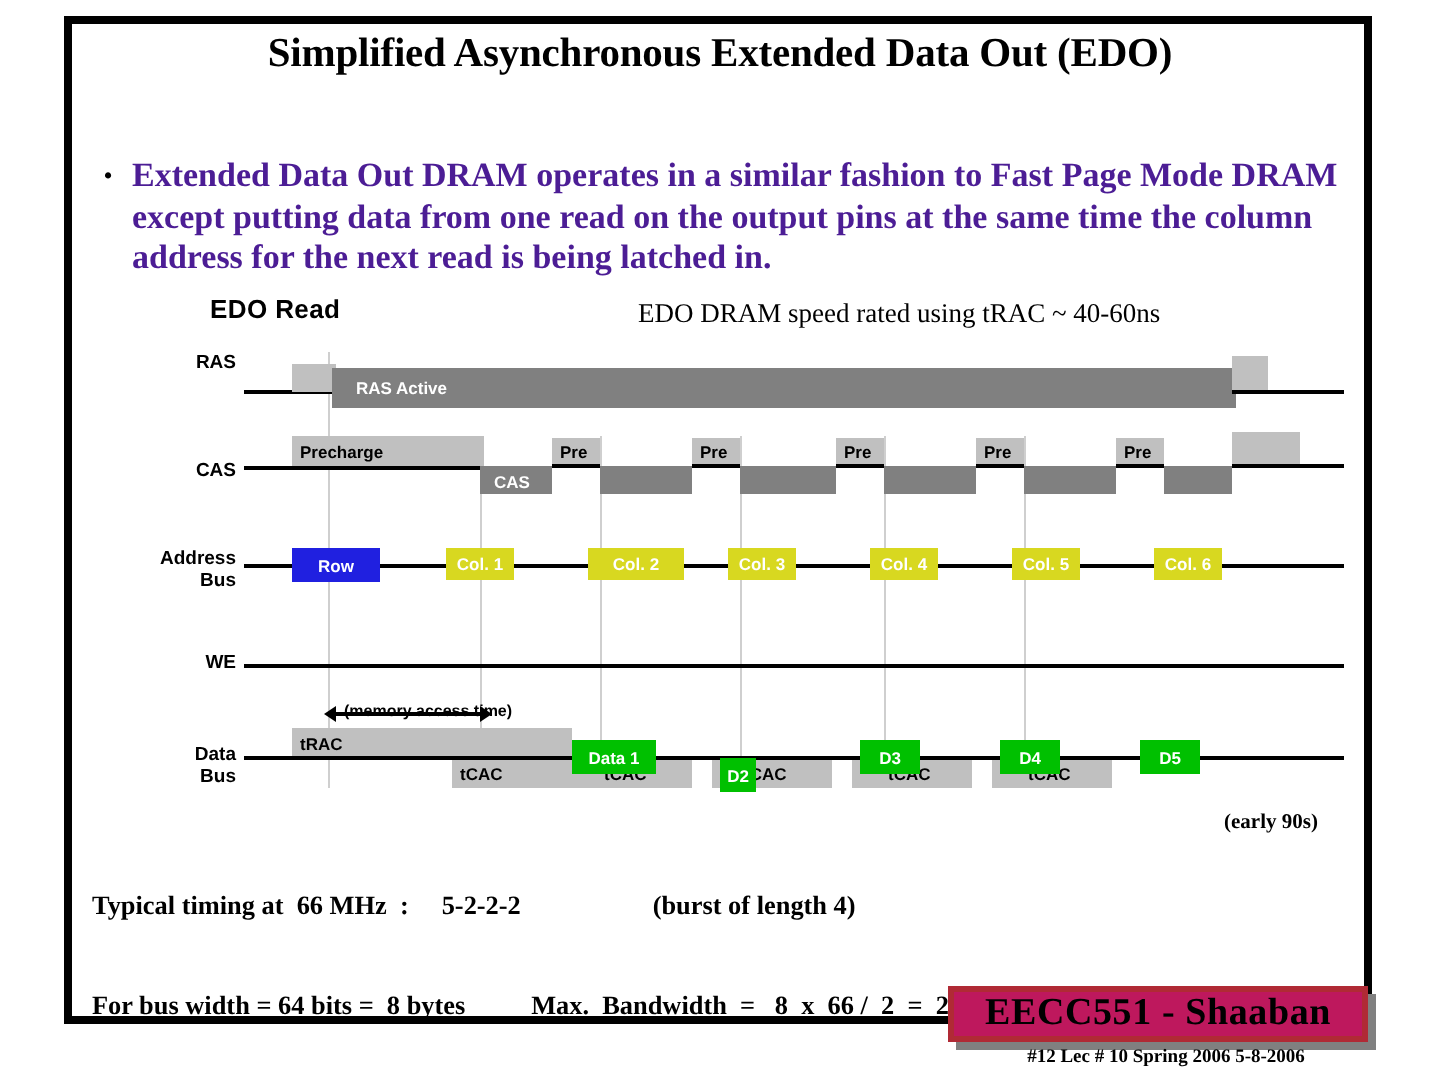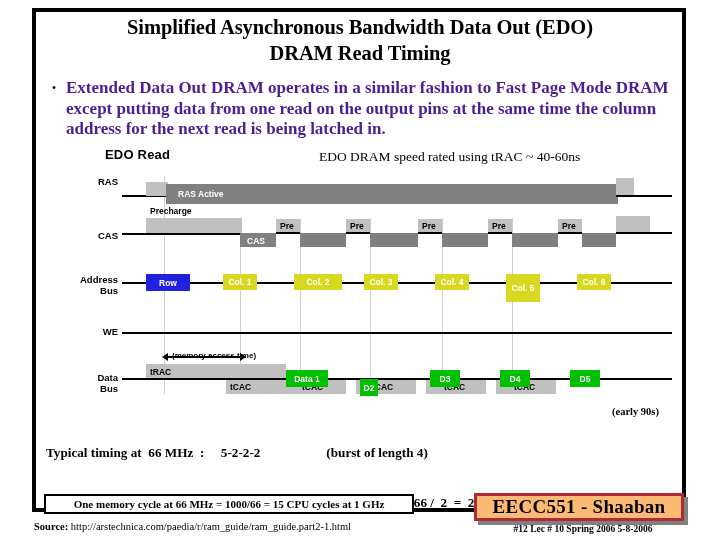--- a/index.html
+++ b/index.html
@@ -204,21 +204,21 @@
   .banner-shadow {
     position: absolute;
     left: 478px; top: 497px;
     width: 210px; height: 28px;
     background: #808080;
   }
   .banner {
     position: absolute;
     left: 474px; top: 493px;
     width: 210px; height: 28px;
-    background: #fdba74;
+    background: #be185d;
     border: 3px solid #b02a35;
     box-sizing: border-box;
     display: flex; align-items: center; justify-content: center;
     font-family: "Liberation Serif", serif;
     font-weight: bold;
     font-size: 19px;
     color: #000000;
     letter-spacing: 0.3px;
   }
   .banner-sub {
@@ -233,22 +233,21 @@
   }
 </style>
 </head>
 <body>
 
 <div id="slide">
 
   <div class="frame"></div>
 
   <div class="title">
-    <span>Simplified Asynchronous Bandwidth Data Out (EDO)</span>
-    <span class="l2">DRAM Read Timing</span>
+    <span>Simplified Asynchronous Extended Data Out (EDO)</span>
   </div>
 
   <div class="bullet-row">
     <div class="bullet-dot">•</div>
     <div class="bullet-text">Extended Data Out DRAM operates in a similar fashion  to Fast Page Mode DRAM  except putting data from one read  on the output pins at the same time the column address for the next read is being latched in.</div>
   </div>
 
   <div class="diagram">
 
     <div class="edo-read-label">EDO Read</div>
@@ -265,21 +264,21 @@
     <div class="baseline" style="left:62px; top:55px; width:48px;"></div>
     <div class="blk lightgray" style="left:86px; top:42px; width:22px; height:14px;"></div>
     <div class="blk darkgray" style="left:106px; top:44px; width:452px; height:20px;"></div>
     <div class="blk-txt txt-white" style="left:118px; top:50px;">RAS Active</div>
     <div class="blk lightgray" style="left:556px; top:38px; width:18px; height:18px;"></div>
     <div class="baseline" style="left:556px; top:55px; width:56px;"></div>
 
     <div class="sig-label" style="left:0px; top:90px;">CAS</div>
 
     <div class="blk lightgray" style="left:86px; top:78px; width:96px; height:16px;"></div>
-    <div class="blk-txt txt-black" style="left:90px; top:67px;">Precharge</div>
+    <div class="blk-txt txt-black" style="left:90px; top:82px;">Precharge</div>
     <div class="baseline" style="left:62px; top:93px; width:120px;"></div>
 
     <div class="blk darkgray" style="left:180px; top:93px; width:36px; height:14px;"></div>
     <div class="blk-txt txt-white" style="left:187px; top:97px;">CAS</div>
 
     <div class="blk lightgray" style="left:216px; top:79px; width:24px; height:14px;"></div>
     <div class="blk-txt txt-black" style="left:220px; top:82px;">Pre</div>
     <div class="baseline" style="left:216px; top:92px; width:24px;"></div>
     <div class="blk darkgray" style="left:240px; top:93px; width:46px; height:14px;"></div>
 
@@ -306,21 +305,21 @@
     <div class="baseline" style="left:556px; top:92px; width:56px;"></div>
 
     <div class="sig-label" style="left:0px; top:134px;">Address</div>
     <div class="sig-label" style="left:0px; top:145px;">Bus</div>
     <div class="baseline" style="left:62px; top:142px; width:550px;"></div>
     <div class="addr-box addr-row" style="left:86px; top:134px; width:44px; height:17px;">Row</div>
     <div class="addr-box addr-col" style="left:163px; top:134px; width:34px; height:16px;">Col. 1</div>
     <div class="addr-box addr-col" style="left:234px; top:134px; width:48px; height:16px;">Col. 2</div>
     <div class="addr-box addr-col" style="left:304px; top:134px; width:34px; height:16px;">Col. 3</div>
     <div class="addr-box addr-col" style="left:375px; top:134px; width:34px; height:16px;">Col. 4</div>
-    <div class="addr-box addr-col" style="left:446px; top:134px; width:34px; height:28px;">Col. 5</div>
+    <div class="addr-box addr-col" style="left:446px; top:134px; width:34px; height:16px;">Col. 5</div>
     <div class="addr-box addr-col" style="left:517px; top:134px; width:34px; height:16px;">Col. 6</div>
 
     <div class="sig-label" style="left:0px; top:186px;">WE</div>
     <div class="baseline" style="left:62px; top:192px; width:550px;"></div>
 
     <div class="mat-line" style="left:106px; top:216px; width:76px;"></div>
     <div class="arrow-l" style="left:102px; top:213px;"></div>
     <div class="arrow-r" style="left:180px; top:213px;"></div>
     <div class="mat-wrap" style="left:112px; top:211px;">(memory access time)</div>
 
@@ -352,24 +351,19 @@
 
   <div class="early90s">(early 90s)</div>
 
   <div class="calc">
     <div>Typical timing at  66 MHz  :     5-2-2-2                    (burst of length 4)</div>
     <div>For bus width = 64 bits =  8 bytes          Max.  Bandwidth  =   8  x  66 /  2  =  264 Mbytes/sec</div>
     
     
   </div>
 
-  <div class="cycle-box">One memory cycle at 66 MHz =  1000/66 = 15 CPU cycles at 1 GHz</div>
-
-  <div class="source-line">
-    <b>Source:</b>
-    <span>http://arstechnica.com/paedia/r/ram_guide/ram_guide.part2-1.html</span>
-  </div>
+
 
   <div class="banner-shadow"></div>
   <div class="banner">EECC551 - Shaaban</div>
   <div class="banner-sub">#12   Lec # 10   Spring 2006  5-8-2006</div>
 
 </div>
 
 </body></html>

